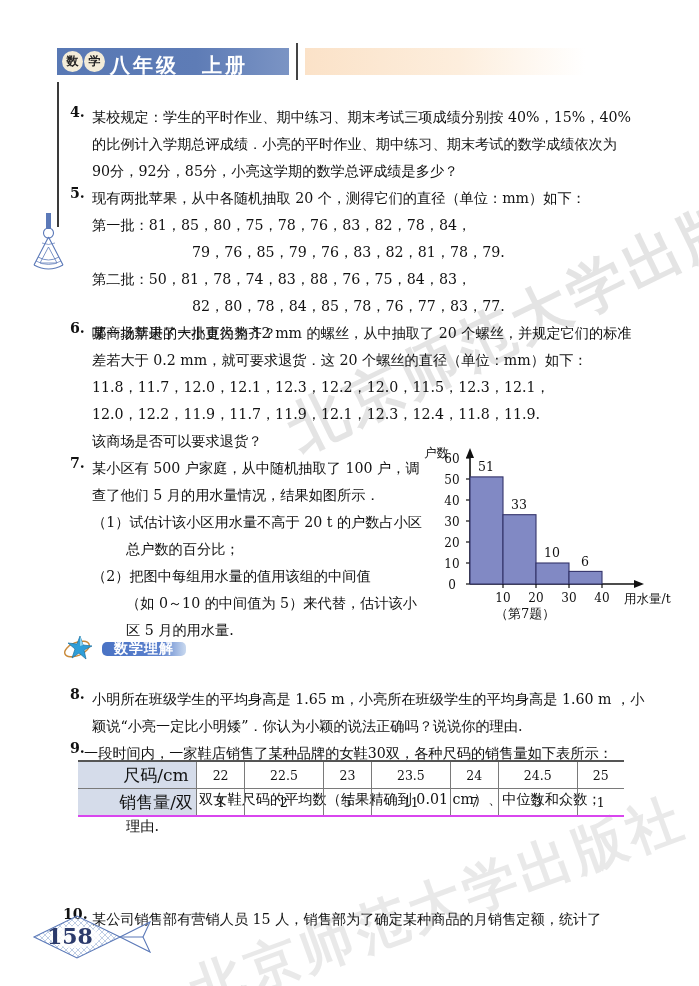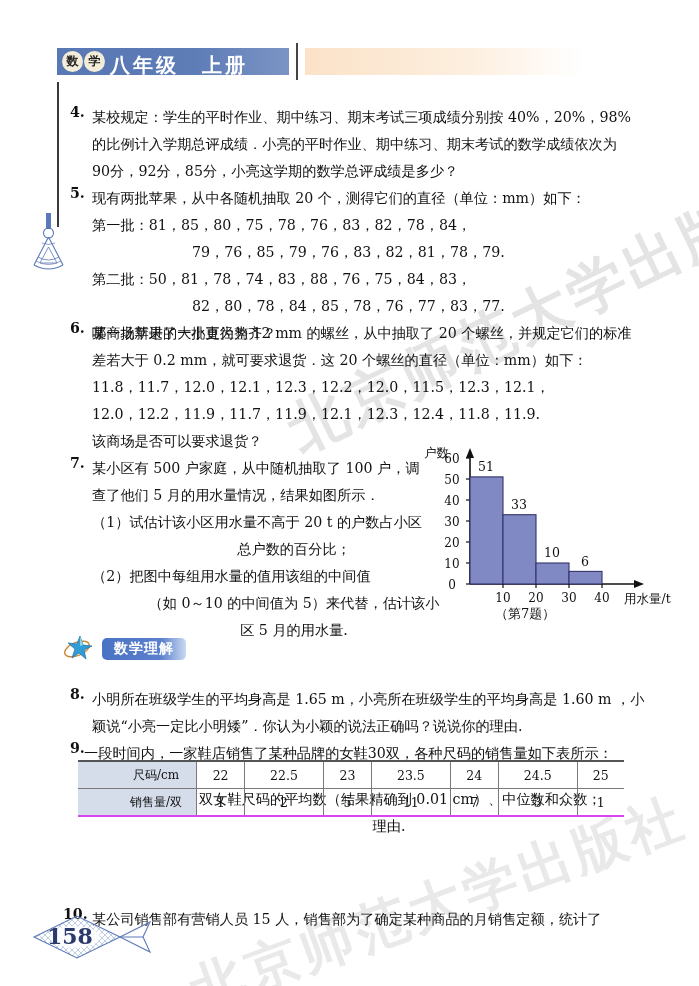--- a/index.html
+++ b/index.html
@@ -153,37 +153,37 @@
   #p7 { left: 92px; top: 455px; width: 370px; }
   #p7n { left: 70px; top: 455px; }
   #p8 { left: 92px; top: 686px; width: 560px; }
   #p8n { left: 70px; top: 686px; }
   #p9 { left: 84px; top: 740px; width: 560px; }
   #p9n { left: 70px; top: 740px; }
   #p9sub { left: 92px; top: 786px; width: 560px; }
   #p10 { left: 92px; top: 906px; width: 560px; }
   #p10n { left: 63px; top: 906px; }
 
-  .sub-line { padding-left: 0px; text-align: center; }
+  .sub-line { padding-left: 0px; }
   .sub-line.hang { padding-left: 34px; }
   .data-line2 { padding-left: 100px; }
 
   
   #section-header {
     position: absolute;
     left: 62px; top: 634px;
     height: 30px;
     display: flex;
     align-items: center;
     z-index: 12;
   }
   #section-pill {
     position: relative;
     margin-left: 6px;
-    height: 22px;
+    height: 14px;
     padding: 0 12px 0 12px;
     border-radius: 5px;
     background: linear-gradient(to right, #4a73c4 0%, #5a80cd 70%, #c9d9ef 100%);
     color: #fff;
     font-size: 14px;
     font-weight: 700;
     display: flex;
     align-items: center;
     letter-spacing: 1px;
     font-family: "DejaVu Serif", serif;
@@ -218,21 +218,21 @@
   }
   table.data-table td {
     border: 1px solid #7a7a7a;
     height: 24px;
     text-align: center;
     font-size: 12.5px;
     color: #111;
   }
   table.data-table td.rowhead {
     background: #d5dcea;
-    font-size: 12px;
+    font-size: 17px;
     width: 78px;
     font-weight: 400;
     padding-left: 39px;
   }
   table.data-table tr:first-child td { border-top: 2px solid #555; }
   table.data-table tr:last-child td { border-bottom: 2px solid #d946ef; }
   table.data-table td:first-child { border-left: none; }
   table.data-table td:last-child { border-right: none; }
 
   
@@ -285,21 +285,21 @@
       <path d="M10 48 Q22.5 55 35 48" stroke-width="0.7"></path>
       <path d="M16 30 Q22.5 33 29 30" stroke-width="0.7"></path>
     </g>
   </svg>
 </div>
 
 <div id="content">
 
   <div class="prob-num" id="p4n">4.</div>
   <div class="prob" id="p4">
-    <div class="body-line">某校规定：学生的平时作业、期中练习、期末考试三项成绩分别按 40%，20%，98%</div>
+    <div class="body-line">某校规定：学生的平时作业、期中练习、期末考试三项成绩分别按 40%，15%，40%</div>
     <div class="body-line">的比例计入学期总评成绩．小亮的平时作业、期中练习、期末考试的数学成绩依次为</div>
     <div class="body-line">90分，92分，85分，小亮这学期的数学总评成绩是多少？</div>
   </div>
 
   <div class="prob-num" id="p5n">5.</div>
   <div class="prob" id="p5">
     <div class="body-line">现有两批苹果，从中各随机抽取 20 个，测得它们的直径（单位：mm）如下：</div>
     <div class="body-line">第一批：81，85，80，75，78，76，83，82，78，84，</div>
     <div class="body-line data-line2">79，76，85，79，76，83，82，81，78，79.</div>
     <div class="body-line">第二批：50，81，78，74，83，88，76，75，84，83，</div>

